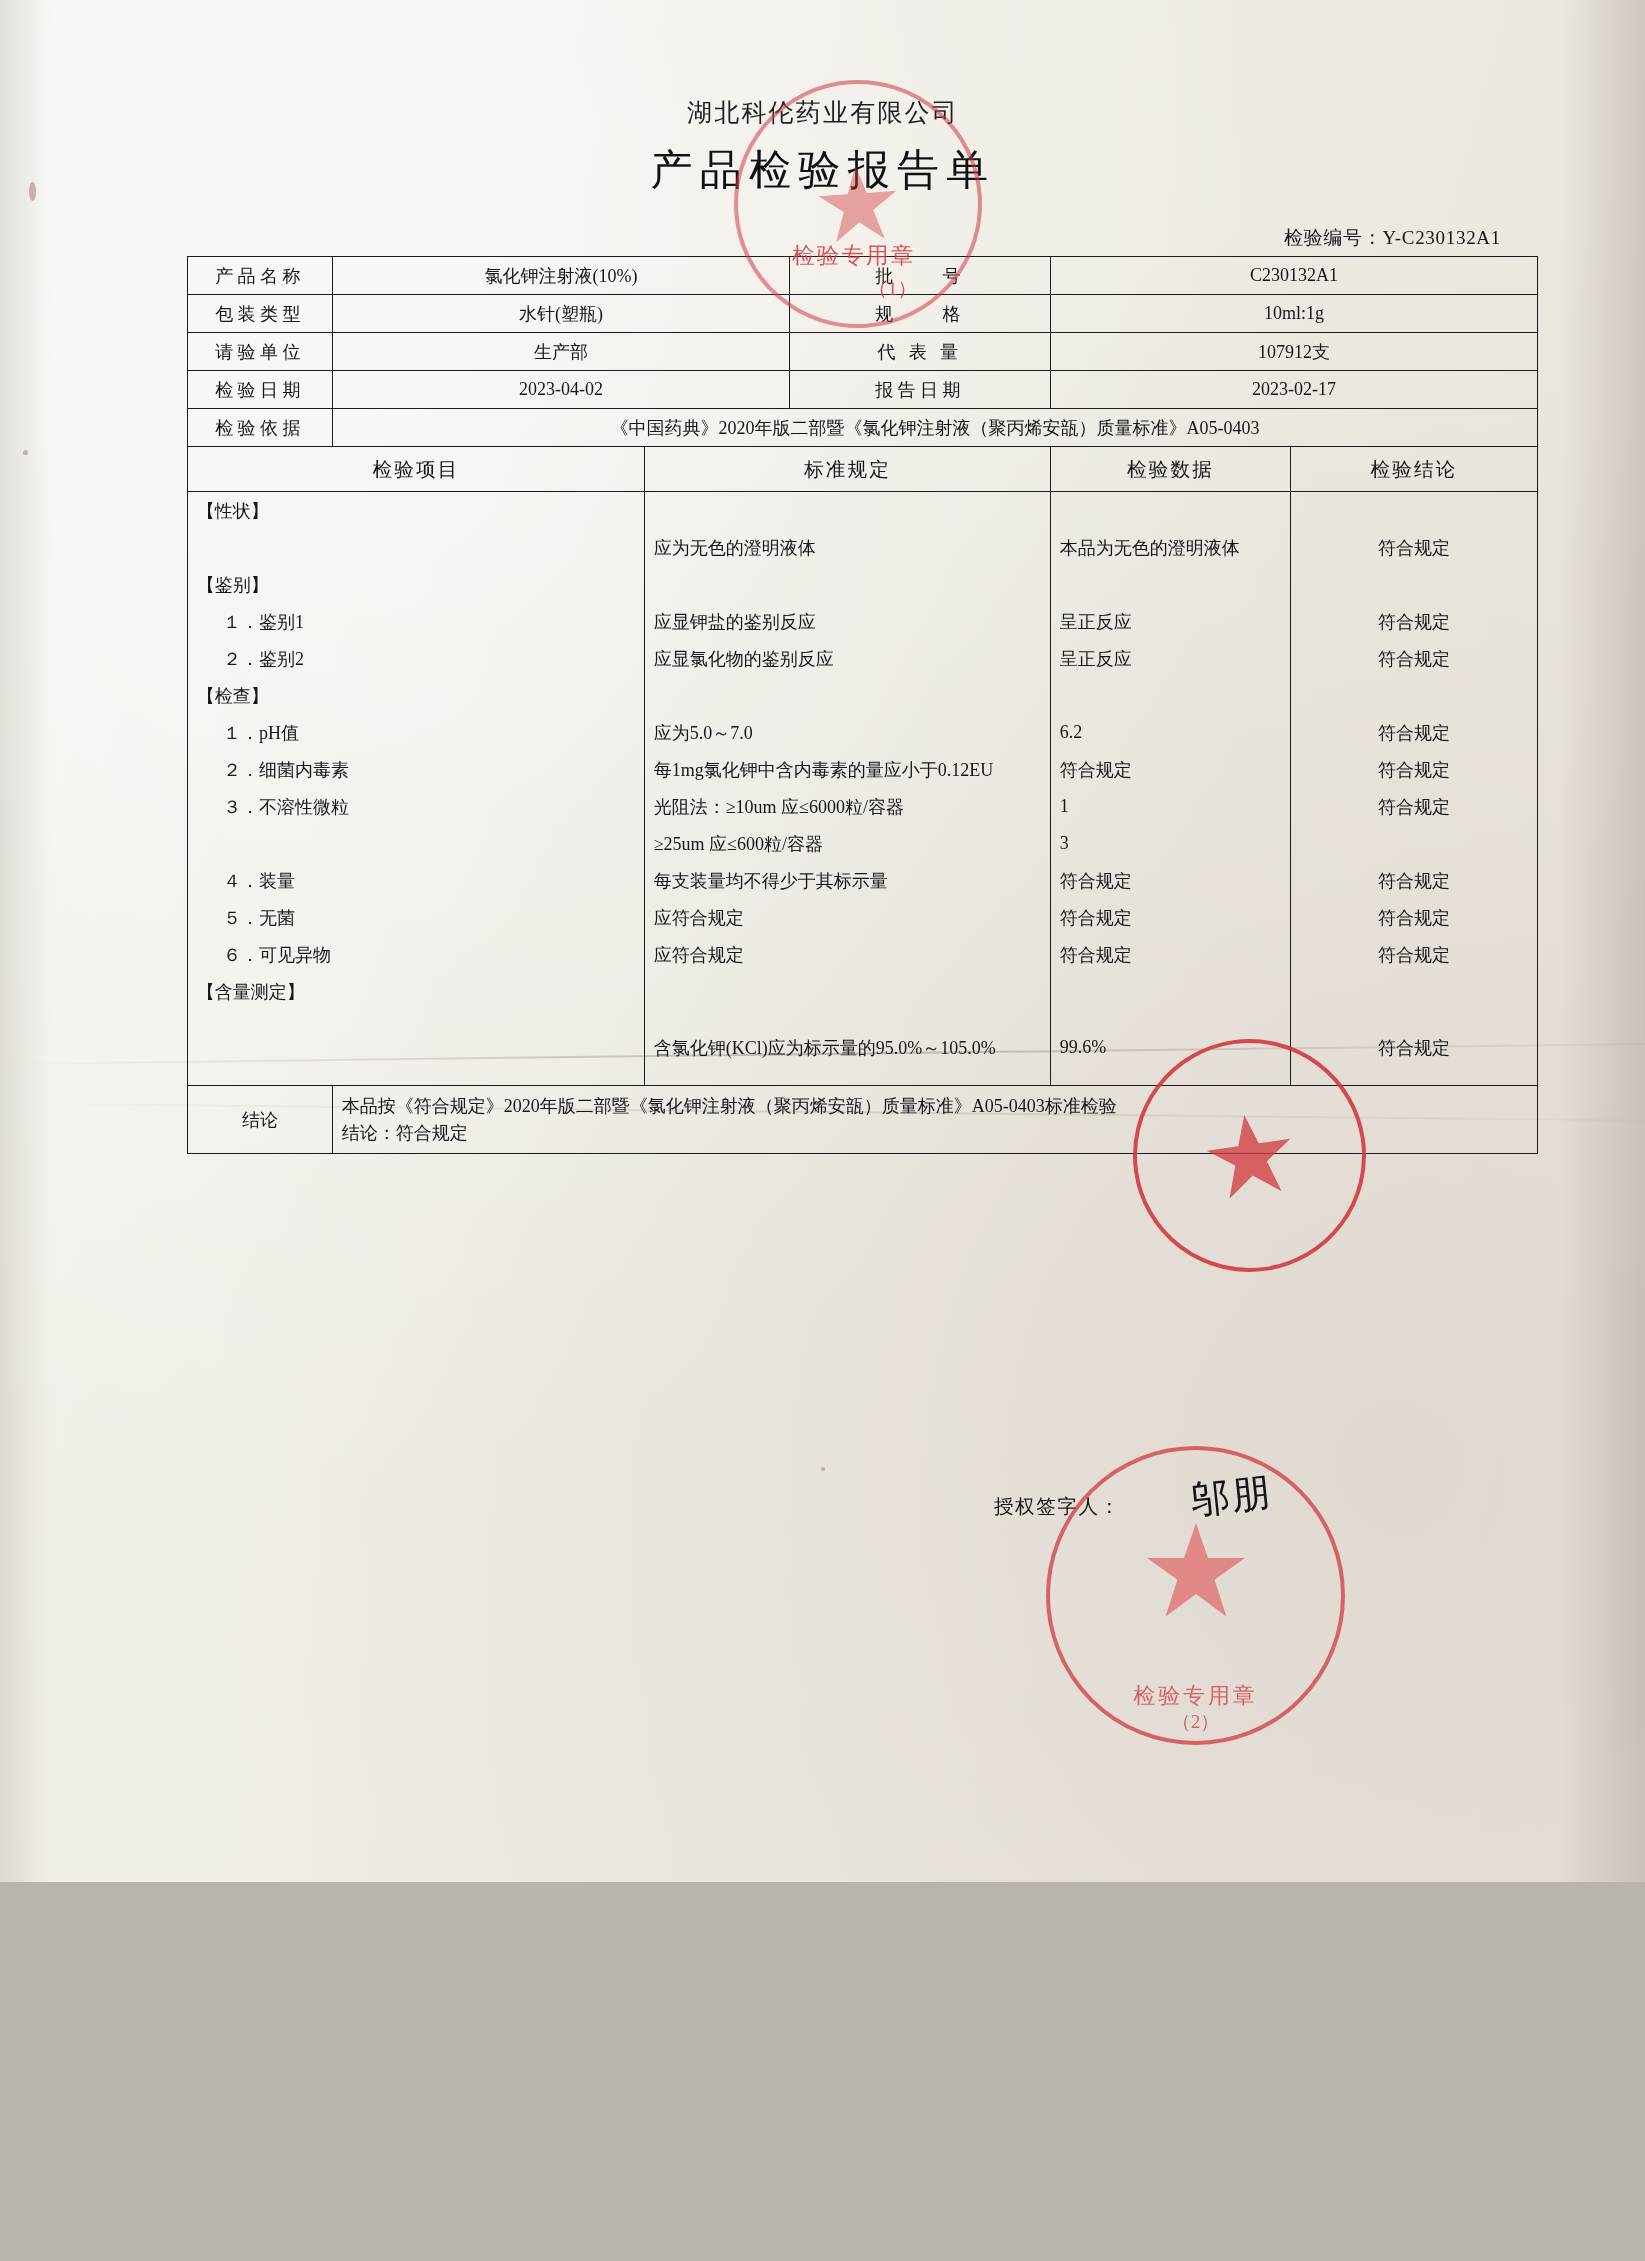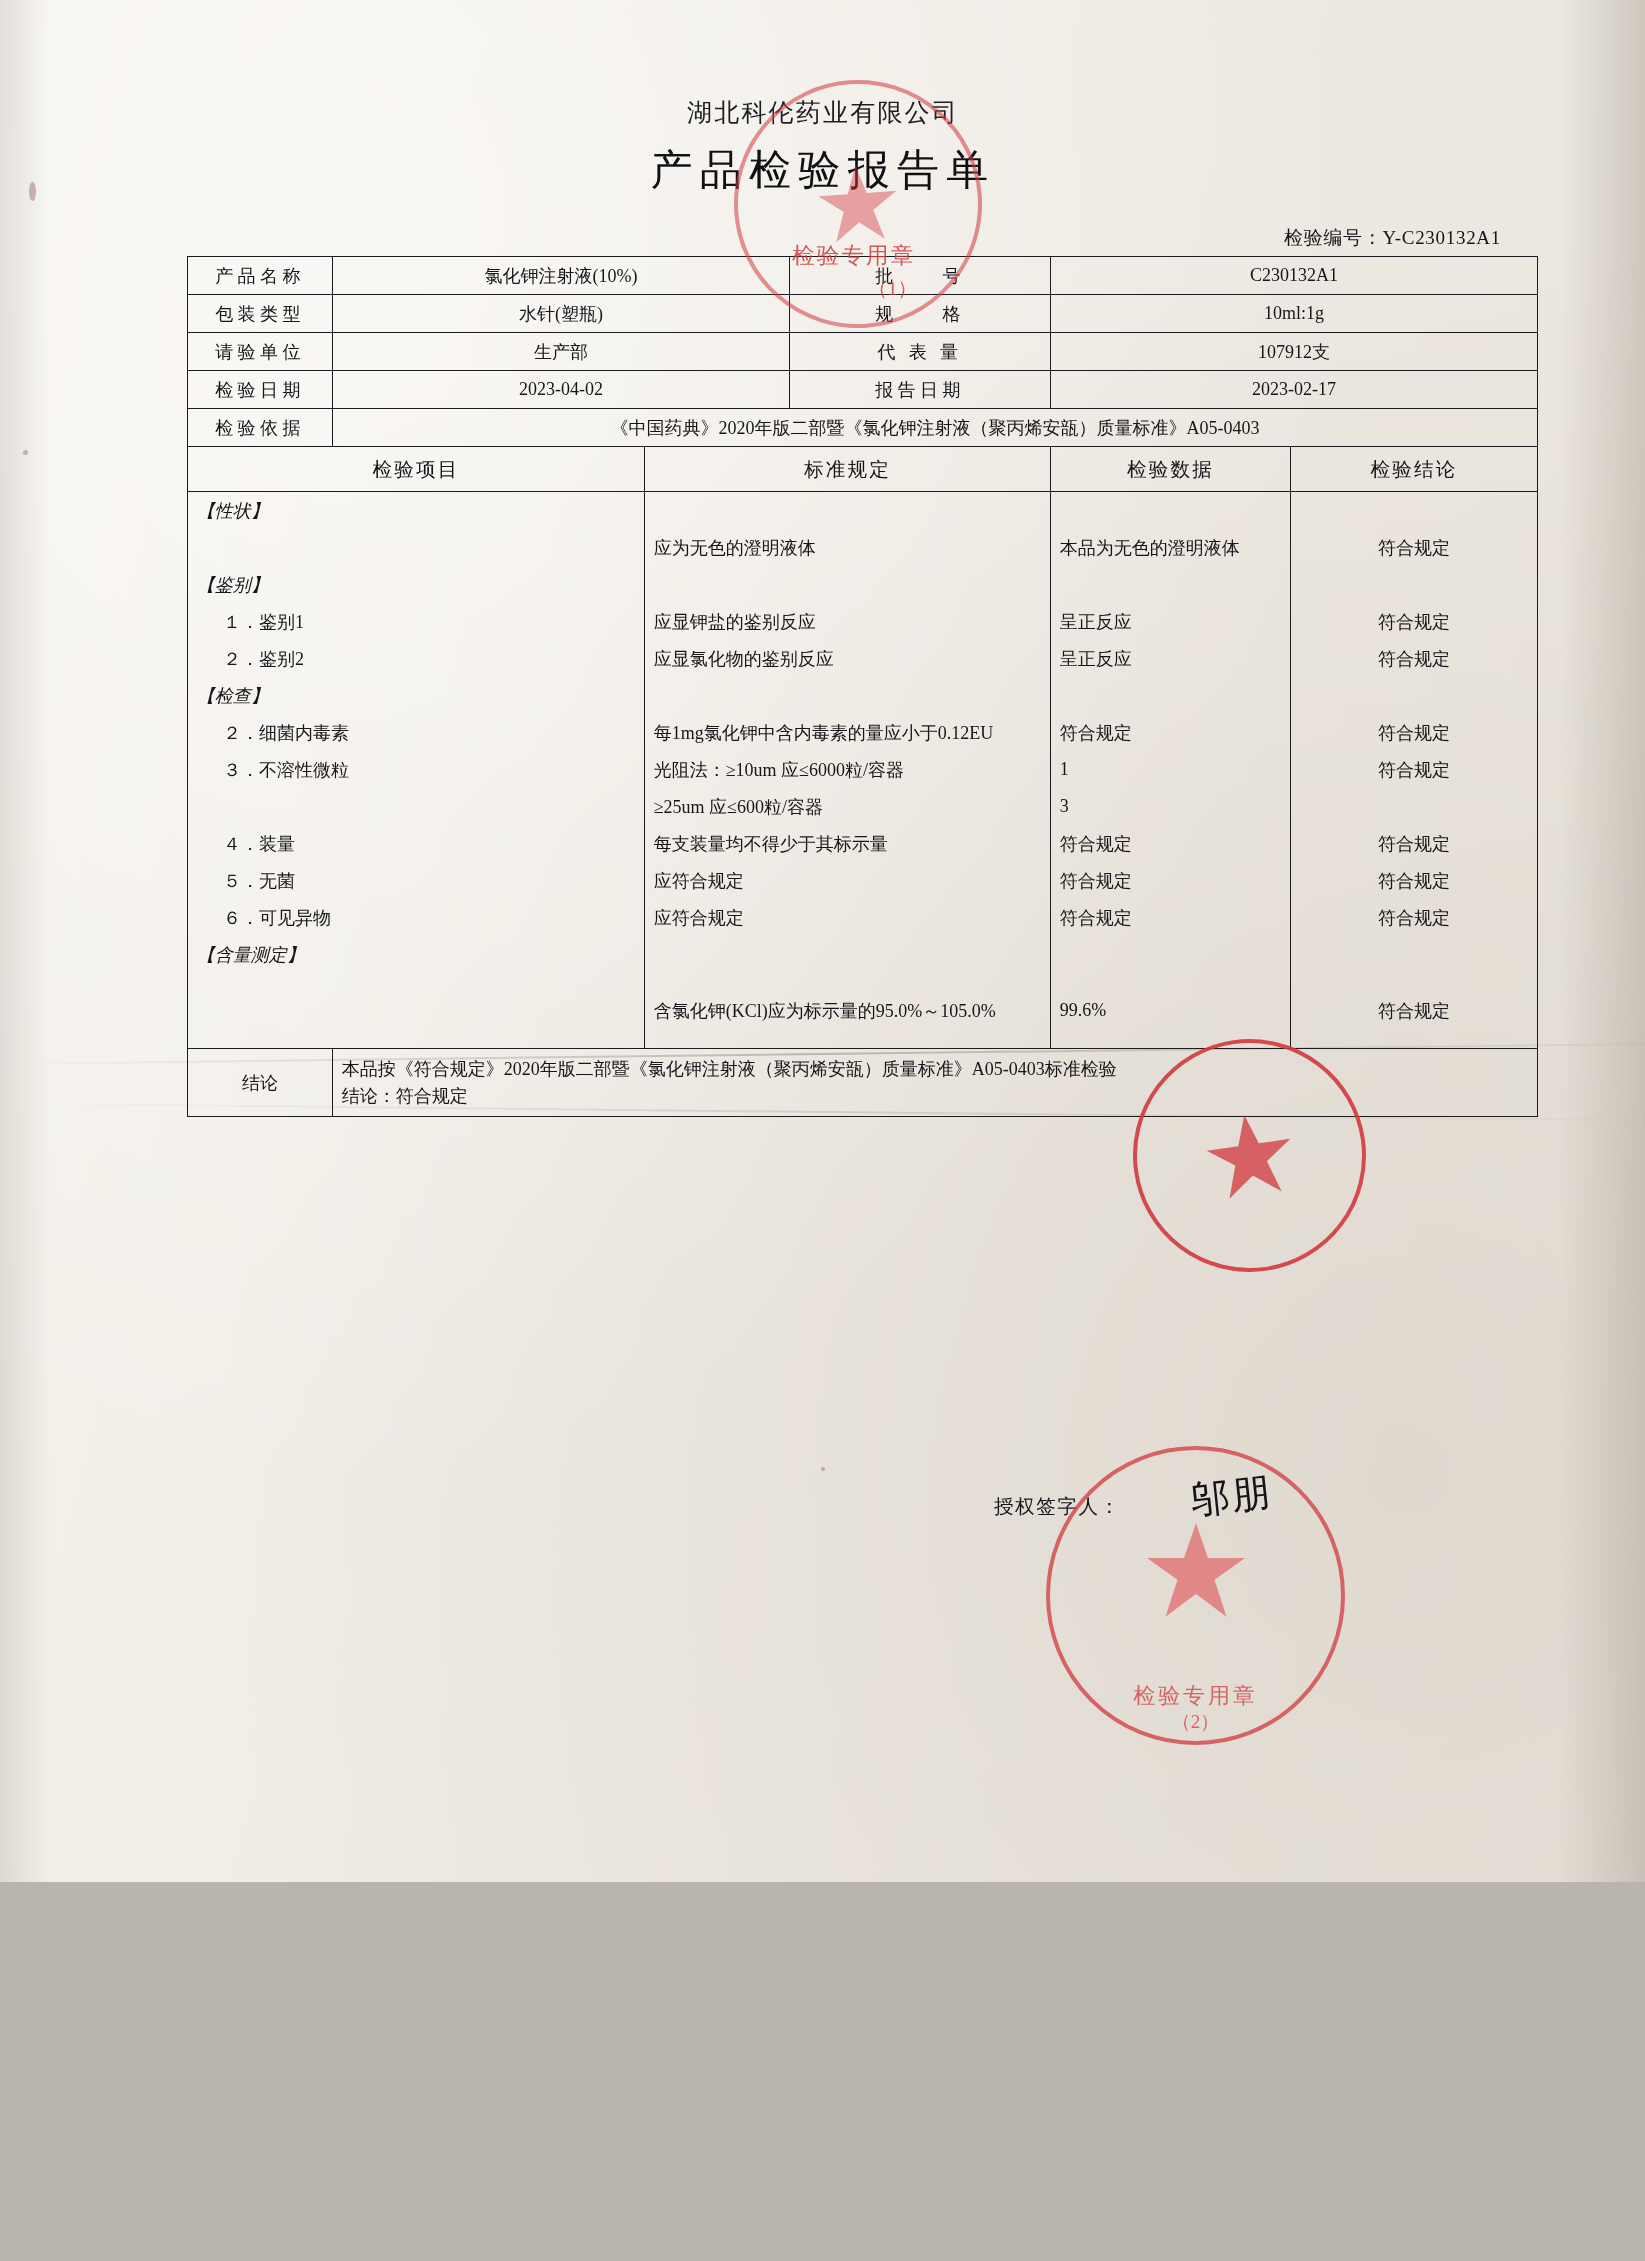--- a/index.html
+++ b/index.html
@@ -115,21 +115,21 @@
   }
 
   .cell-item { text-align: left; padding-left: 11.6px; }
   .cell-std  { text-align: left; padding-left: 13px; }
   .cell-data { text-align: left; padding-left: 11.6px; }
   .cell-res  { text-align: center; }
 
   .nb { border-bottom: none !important; }
   .nt { border-top: none !important; }
 
-  .bracket { letter-spacing: 0px; font-style: italic; }
+  .bracket { letter-spacing: 0px; }
   .indent { padding-left: 35px !important; }
 
   .concl-label {
     text-align: center;
     letter-spacing: 0;
     line-height: 1.35;
     white-space: normal;
     width: 80px;
   }
   .concl-body {
@@ -344,20 +344,26 @@
         <td class="cell-res nt nb">符合规定</td>
       </tr>
 
       <tr>
         <td colspan="2" class="cell-item bracket nt nb">【检查】</td>
         <td colspan="2" class="cell-std nt nb"></td>
         <td class="cell-data nt nb"></td>
         <td class="cell-res nt nb"></td>
       </tr>
       <tr>
+        <td colspan="2" class="cell-item indent nt nb">１．pH值</td>
+        <td colspan="2" class="cell-std nt nb">应为5.0～7.0</td>
+        <td class="cell-data nt nb">6.2</td>
+        <td class="cell-res nt nb">符合规定</td>
+      </tr>
+      <tr>
         <td colspan="2" class="cell-item indent nt nb">２．细菌内毒素</td>
         <td colspan="2" class="cell-std nt nb">每1mg氯化钾中含内毒素的量应小于0.12EU</td>
         <td class="cell-data nt nb">符合规定</td>
         <td class="cell-res nt nb">符合规定</td>
       </tr>
       <tr>
         <td colspan="2" class="cell-item indent nt nb">３．不溶性微粒</td>
         <td colspan="2" class="cell-std nt nb">光阻法：≥10um 应≤6000粒/容器</td>
         <td class="cell-data nt nb">1</td>
         <td class="cell-res nt nb">符合规定</td>

